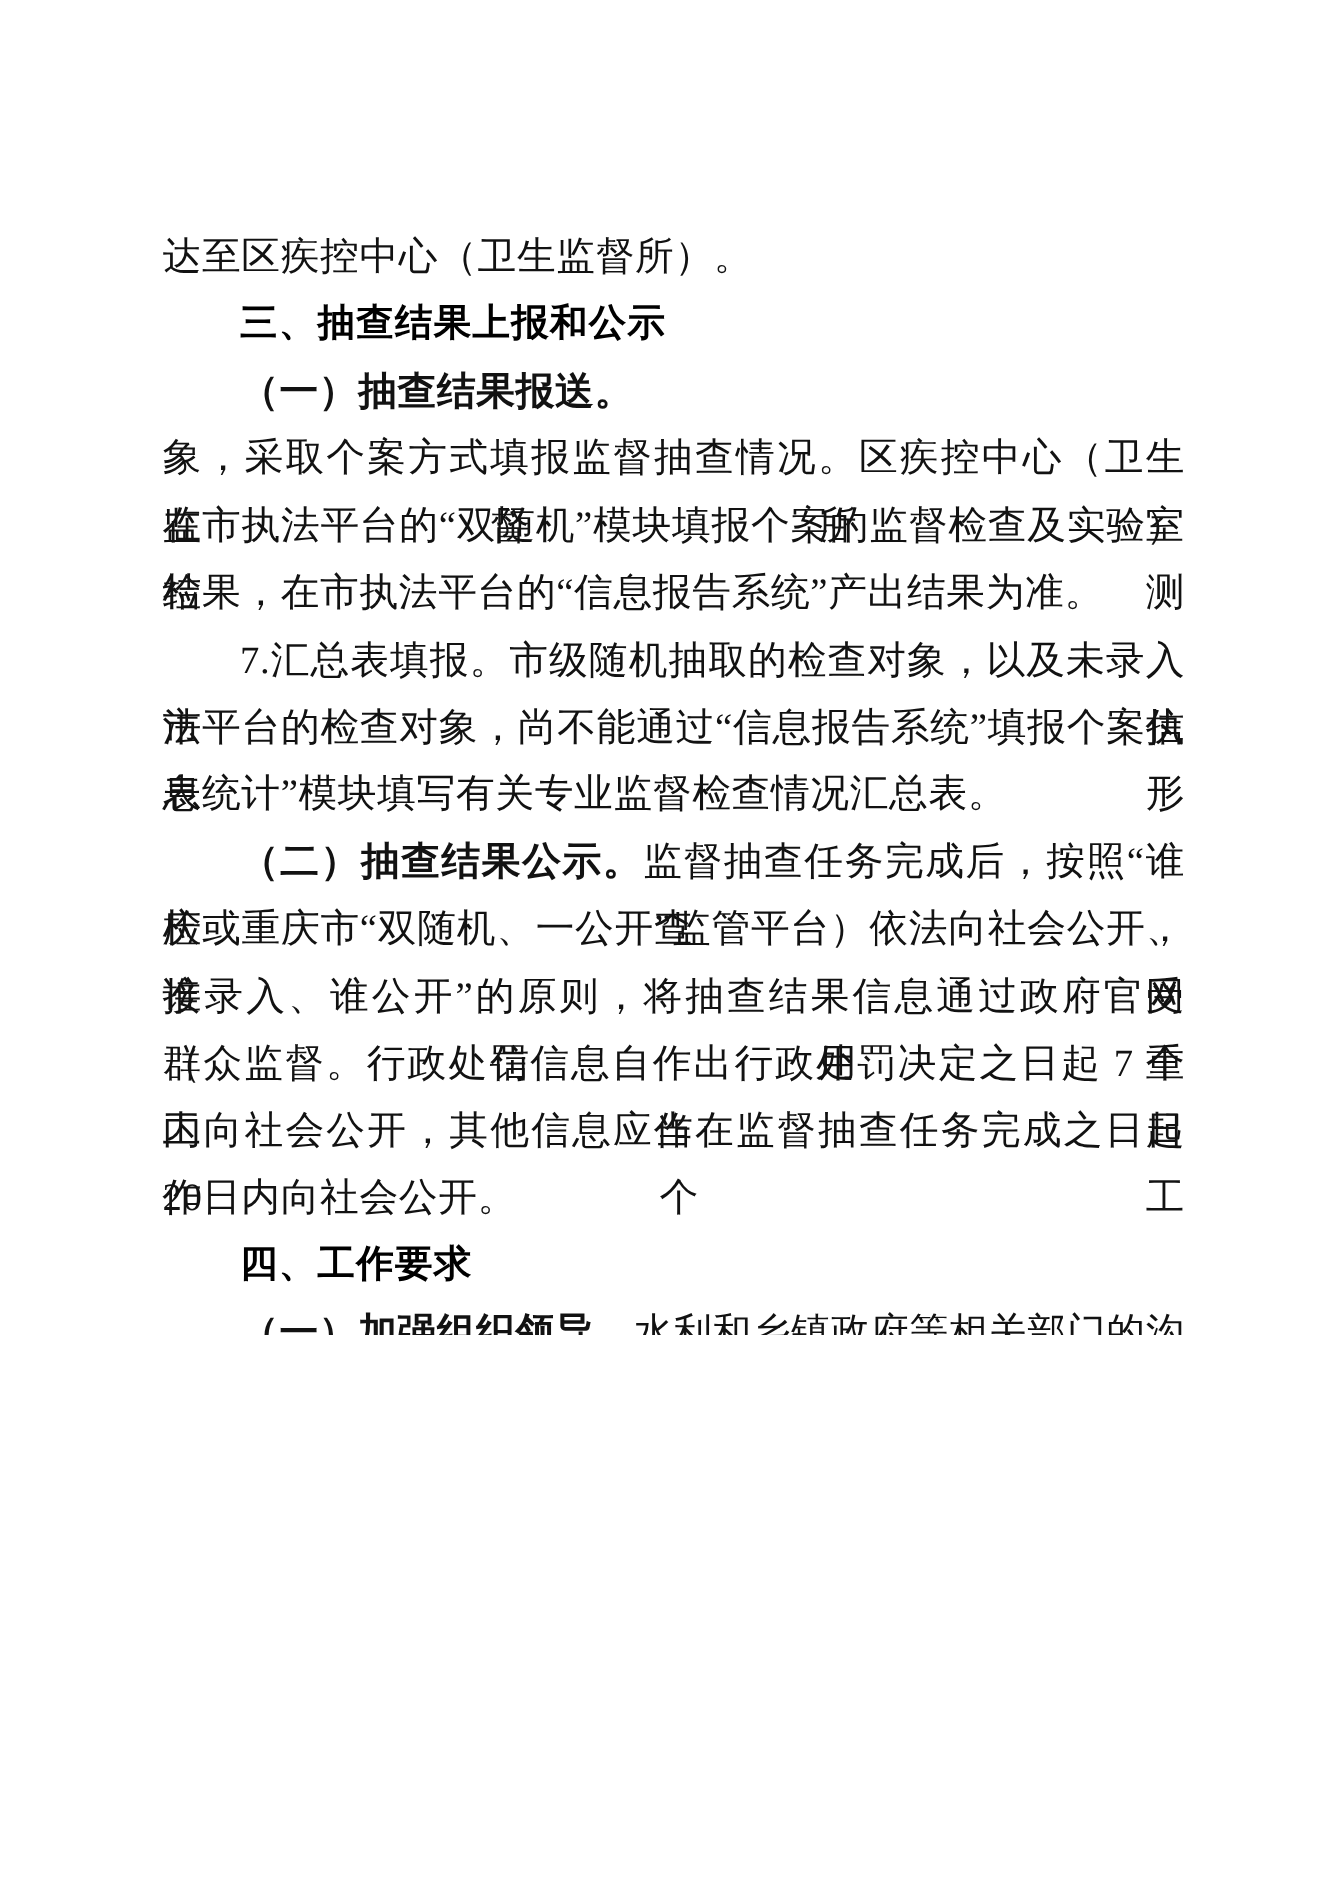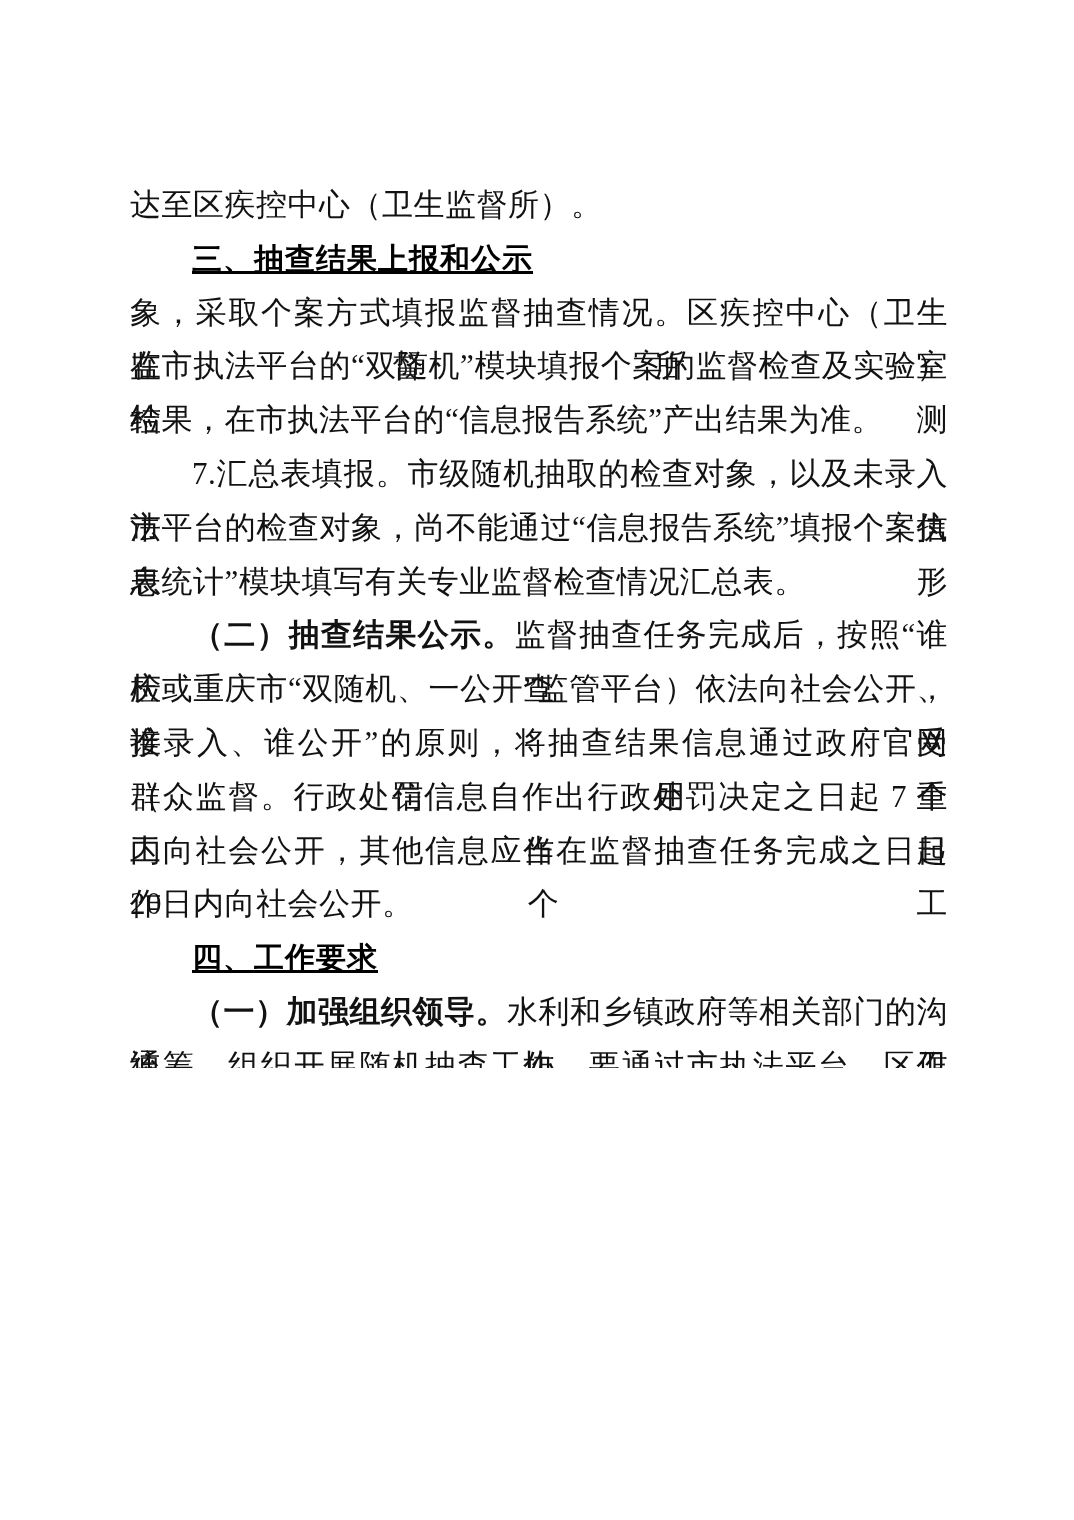--- a/index.html
+++ b/index.html
@@ -31,21 +31,20 @@
     white-space: normal;
     text-align: justify;
     text-align-last: justify;
   }
   .h1 {
     font-family: "Liberation Sans", "DejaVu Sans", sans-serif;
     font-weight: 700;
     font-size: 30px;
     color: #000000;
     letter-spacing: 1px;
-    text-decoration: underline;
   }
   .bold-seg { font-weight: 700; }
   .footer {
     position: absolute;
     left: 128px;
     top: 1358px;
     font-size: 27px;
     line-height: 34px;
     letter-spacing: 3px;
     color: #222222;
@@ -58,20 +57,23 @@
   <div class="content">
 
     <div class="line">
       <span>达至区疾控中心（卫生监督所）。</span>
     </div>
 
     <div class="line h1 indent">
       <span>三、抽查结果上报和公示</span>
     </div>
 
+    <div class="line indent">
+      <span class="bold-seg">（一）抽查结果报送。</span><span></span>
+    </div>
 
 
     <div class="line justify">
       <span>象，采取个案方式填报监督抽查情况。区疾控中心（卫生监督所）</span>
     </div>
 
     <div class="line justify">
       <span>在市执法平台的“双随机”模块填报个案的监督检查及实验室检测</span>
     </div>
 

